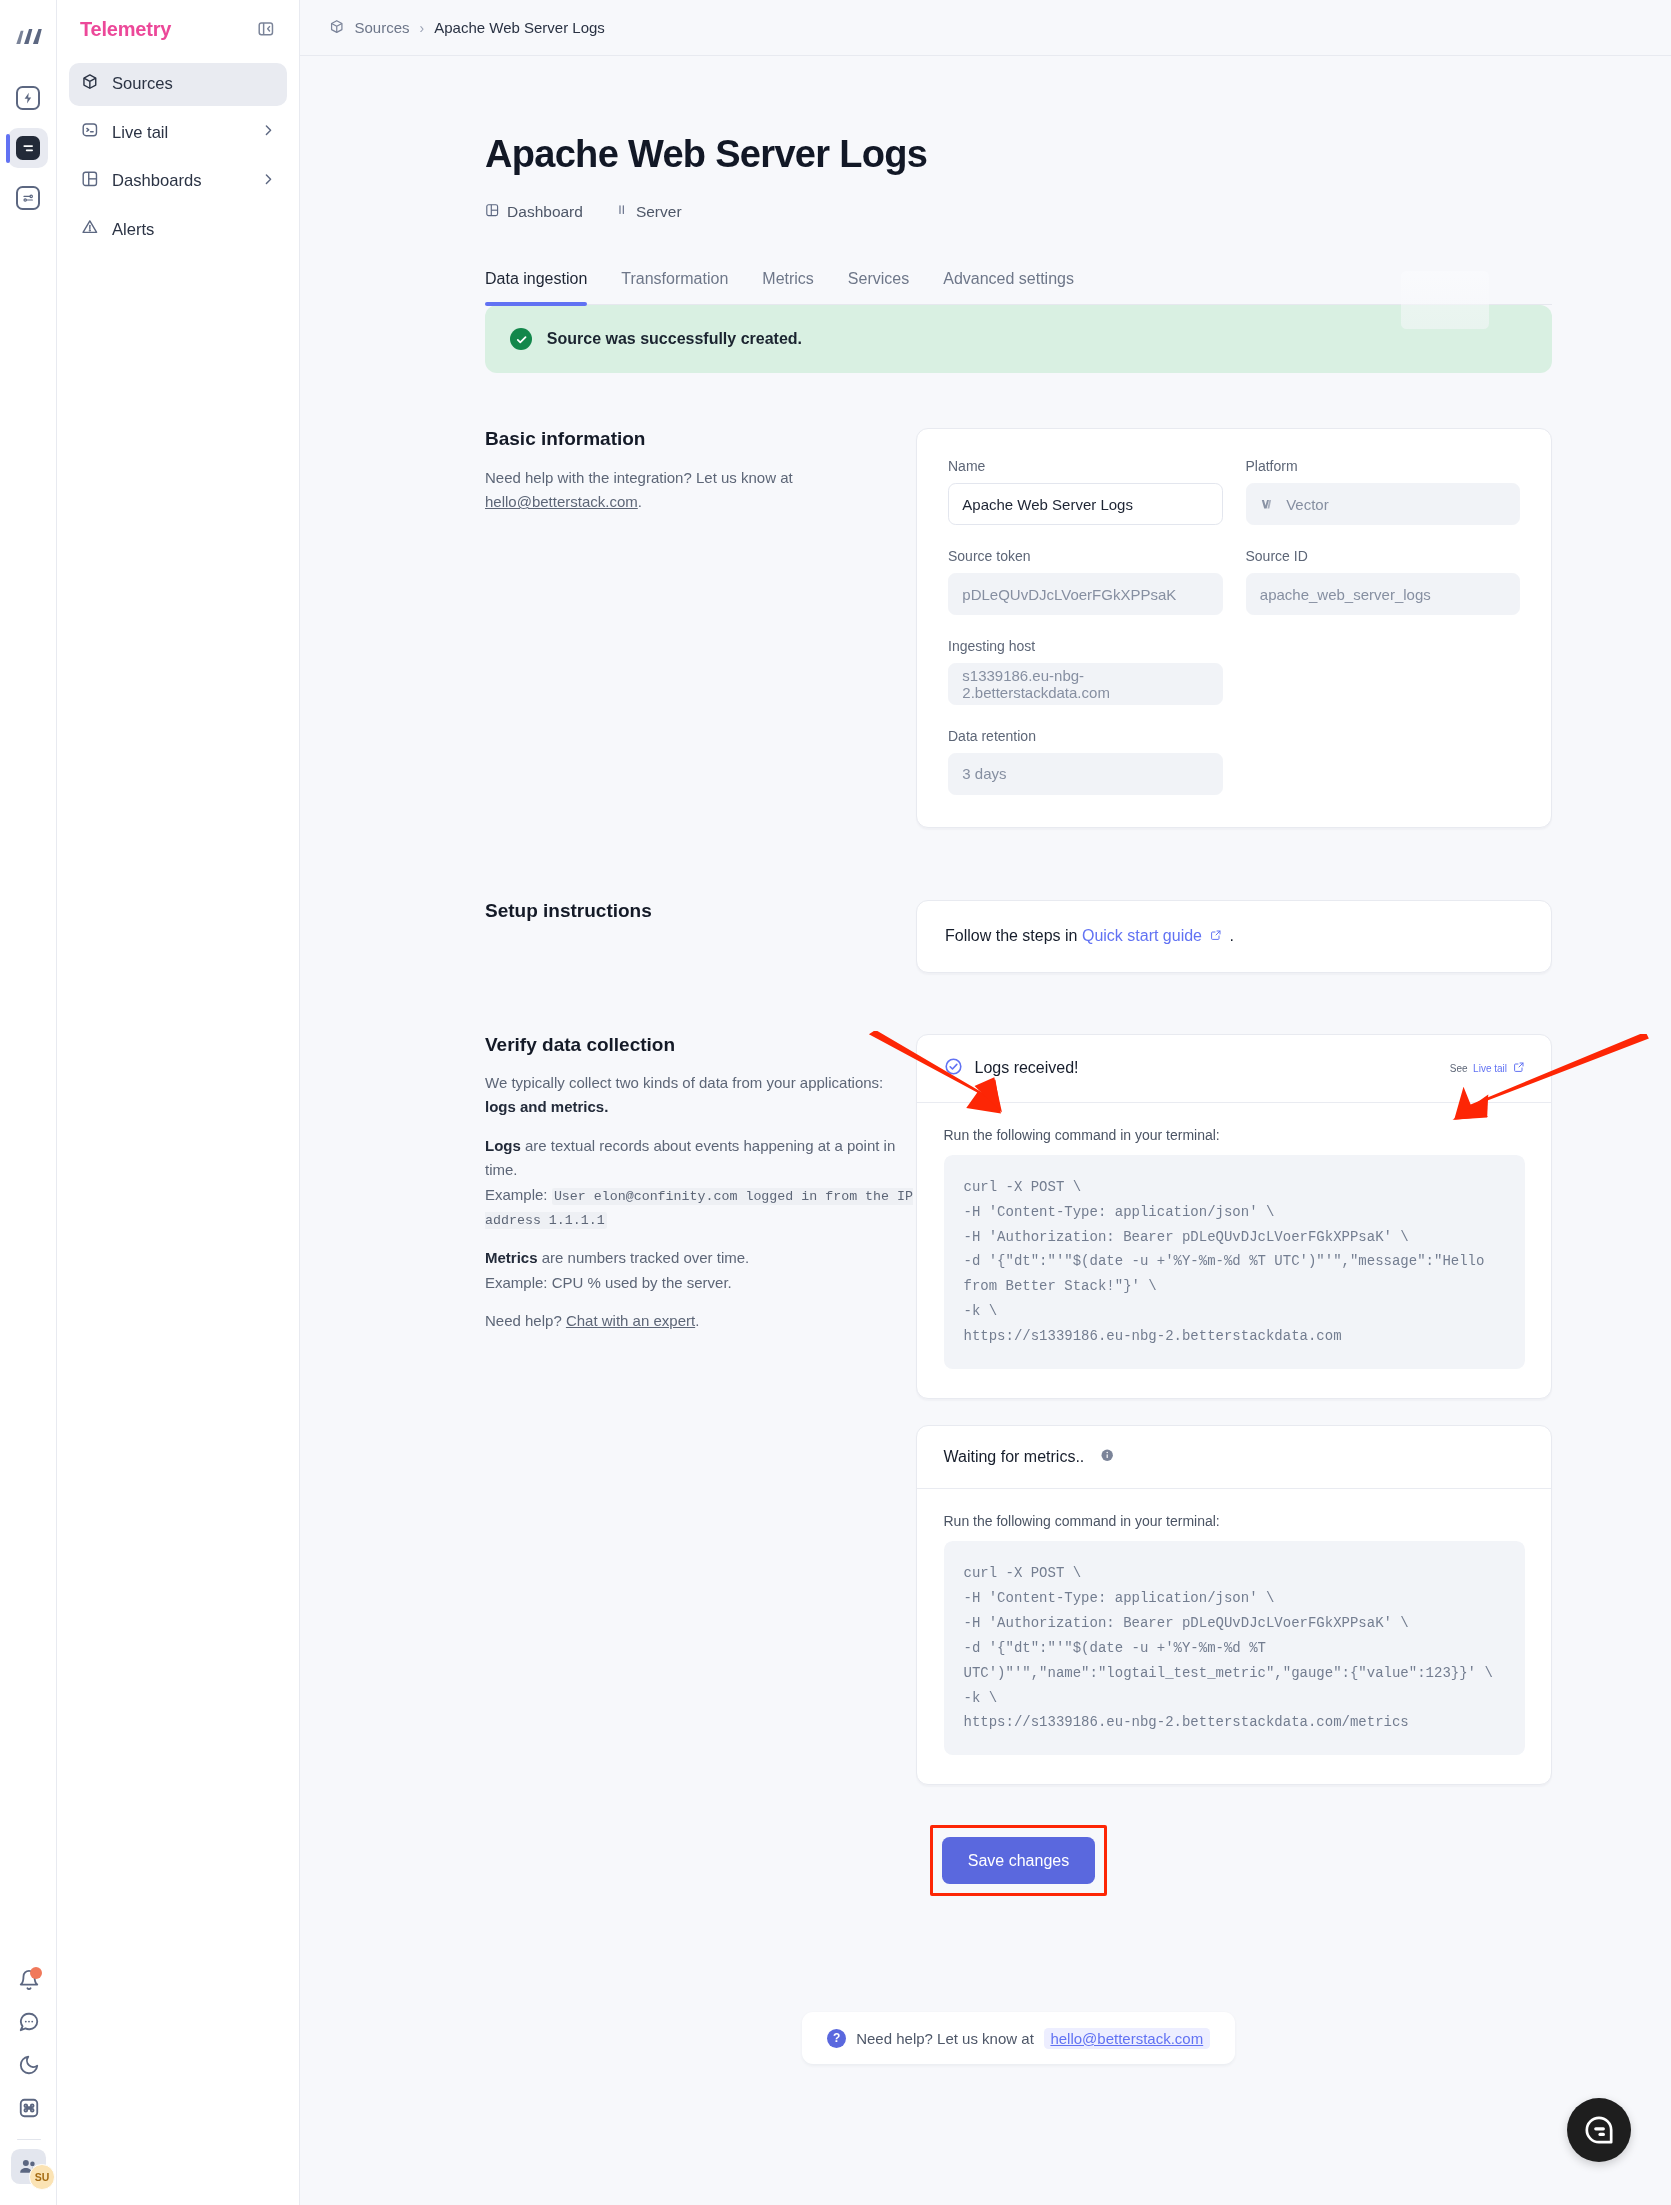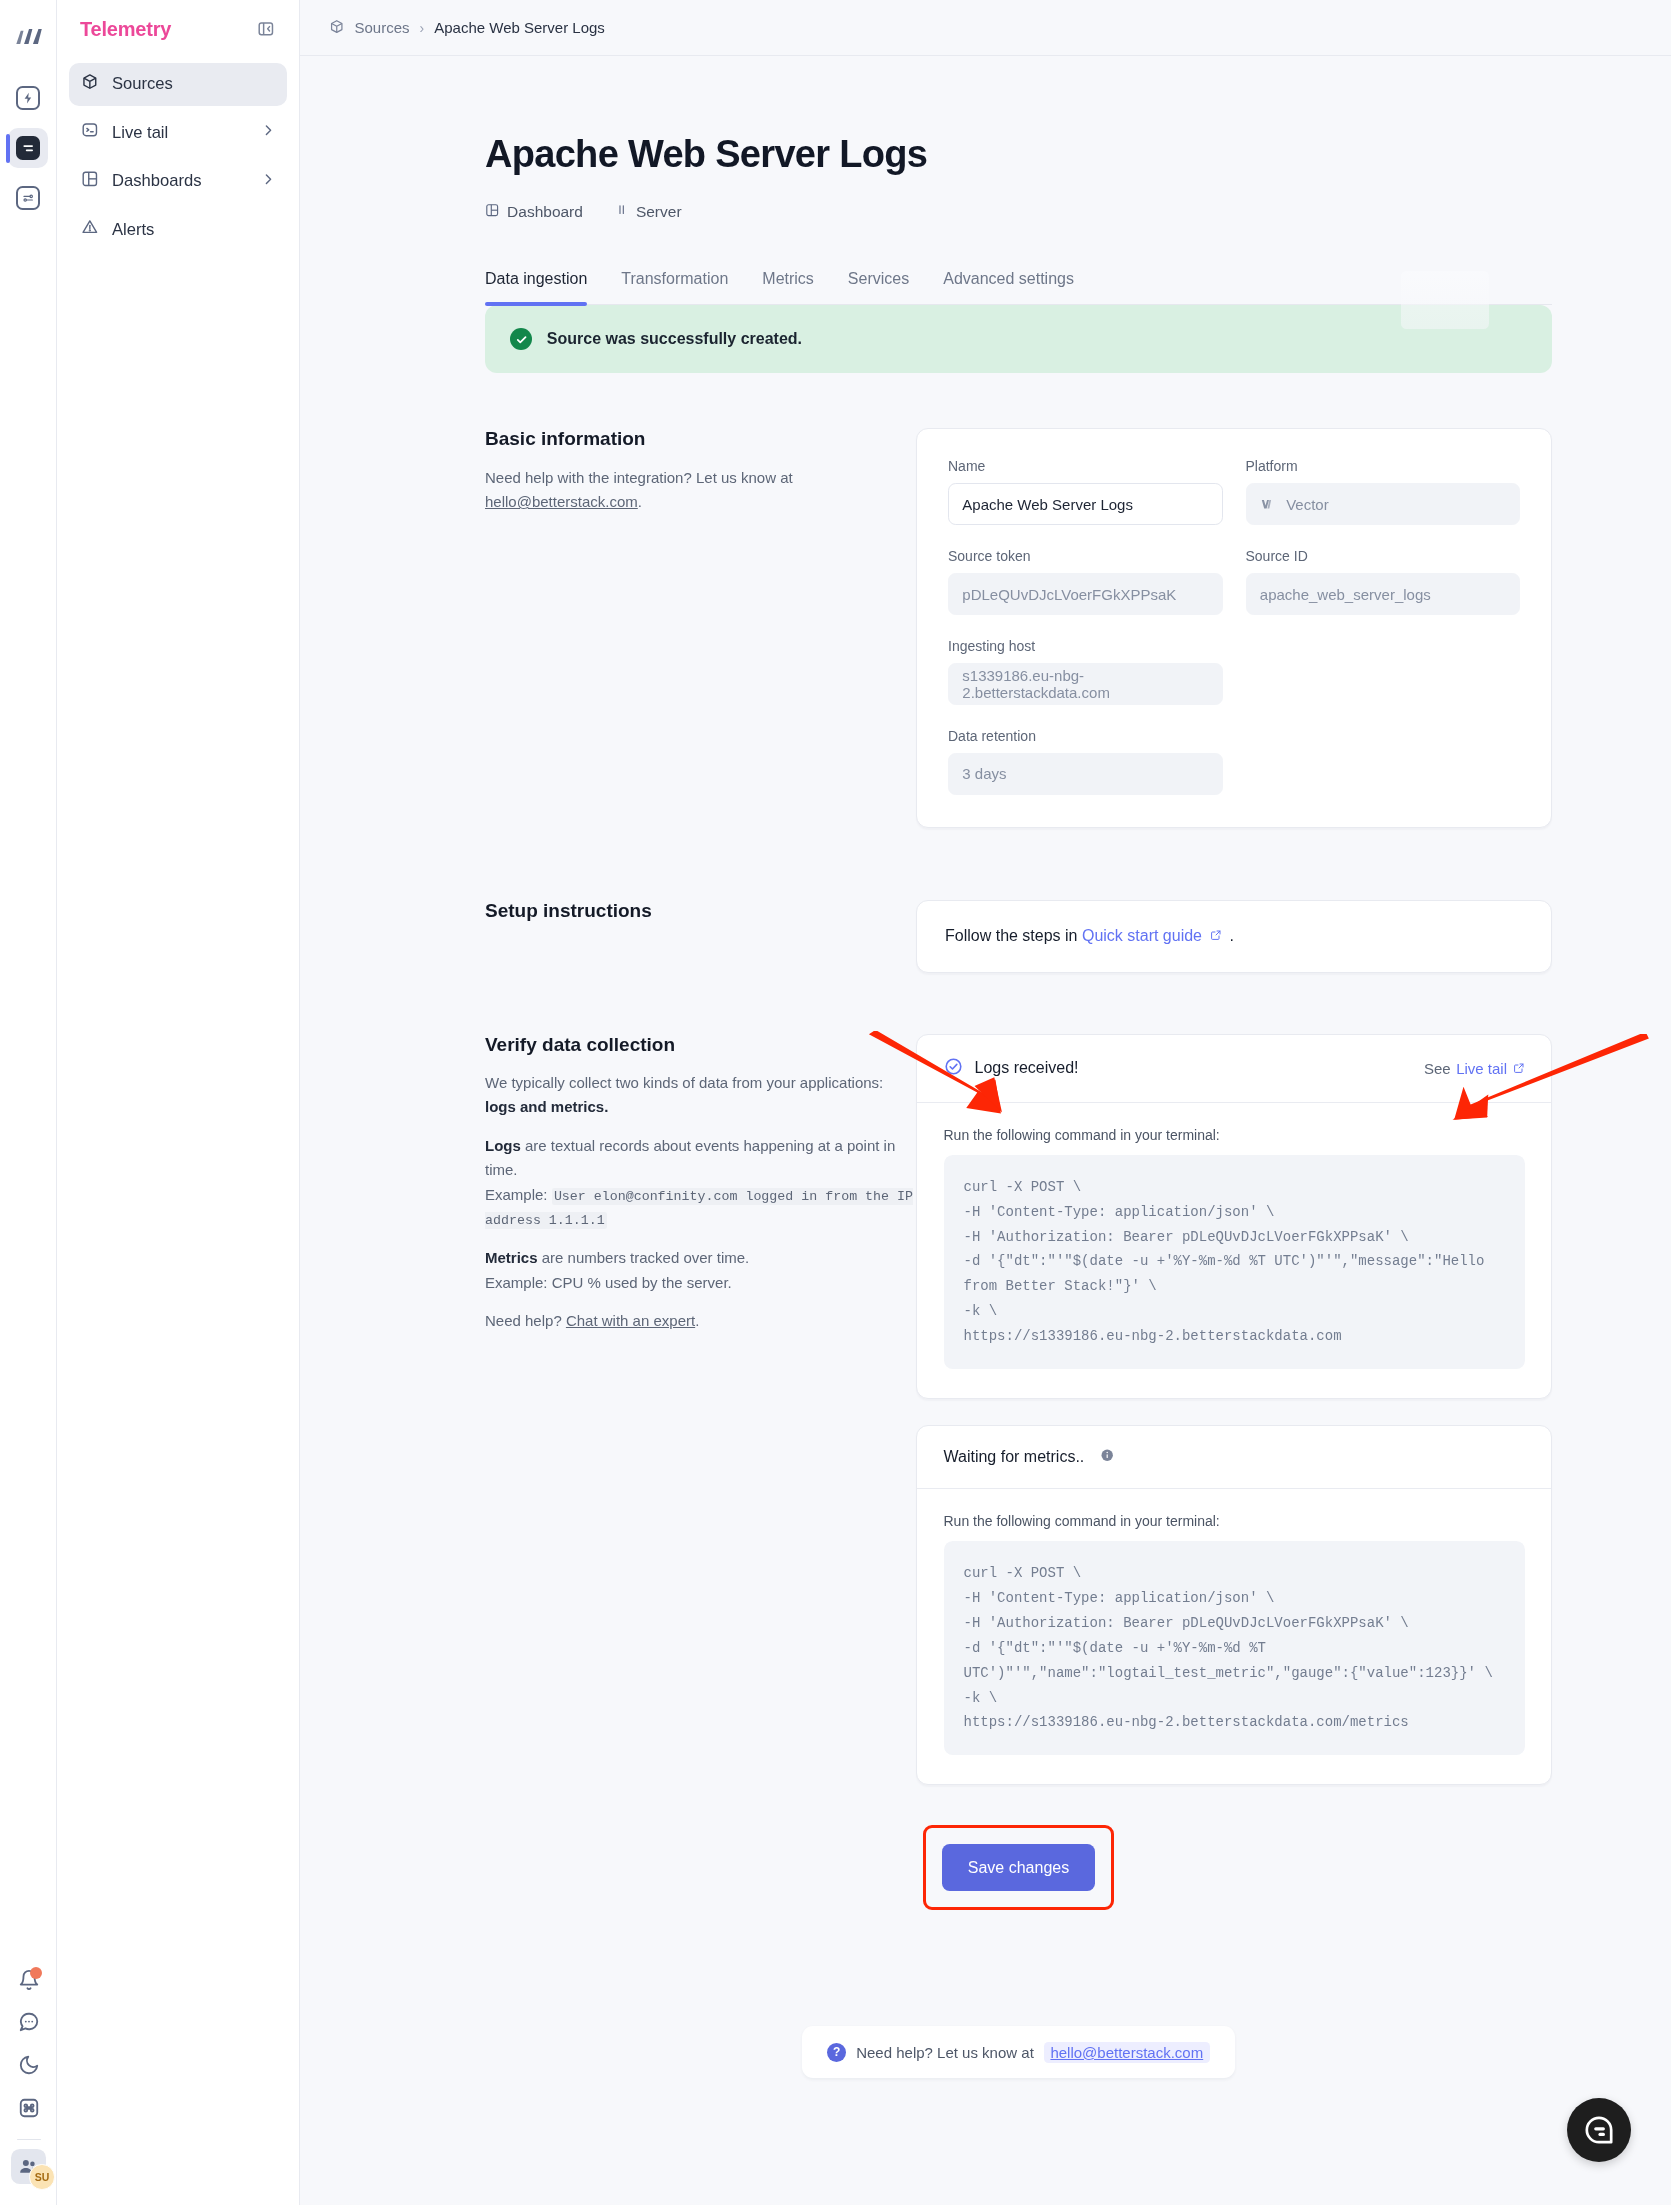--- a/index.html
+++ b/index.html
@@ -143,35 +143,35 @@
     display:flex; align-items:center; padding: 0 13.3px; font-size:15px; color:#1d2433;
   }
   .fld-input.ro { background:#f1f3f7; border-color:#f1f3f7; color:#868fa1; }
   .fld-input .plat-icon { margin-right: 12px; display:flex; }
 
   .banner-row {
     display:flex; align-items:center; justify-content:space-between;
     padding: 22px 26.5px; font-size: 16px; color:#161d2b;
   }
   .banner-row .left { display:flex; align-items:center; gap: 12px; }
-  .banner-row .right { font-size:15px; color:#5d6677; display:flex; align-items:center; gap:5.5px;justify-content:center;}
+  .banner-row .right { font-size:10px; color:#5d6677; display:flex; align-items:center; gap:5.5px;justify-content:center;}
   .banner-row .right a { color:#6172f3; text-decoration:none; }
   .hr { height:1.1px; background:#e9ebf1; }
   .cmd-block { padding: 24px 26.5px 29px 26.5px; }
   .cmd-label { font-size: 14px; color:#4b soup; color:#4b5464; margin-bottom: 12px; font-weight:500;}
   .cmd-pre {
     background:#f2f4f8; border-radius: 8.8px; padding: 20px 20px;
     font-family:"Liberation Mono", monospace; font-size: 14px; line-height: 1.78;
     color:#737d90; white-space: pre-wrap; word-break: break-word;
   }
   .quick-card { padding: 26.5px 28px; font-size: 16px; color:#161d2b; }
   .quick-card a { color:#6172f3; text-decoration:none; }
 
   .save-wrap { display:flex; justify-content:center; margin-top: 40px; position:relative; }
-  .save-hl { border: 3.9px solid #fd2605; border-radius: 9px; padding: 16px; }
+  .save-hl { border: 3.9px solid #fd2605; border-radius: 2px; padding: 9px; }
   .save-btn {
     background:#5a68de; color:#fff; font-size:16px; font-weight:500;
     padding: 14.4px 25.4px; border-radius: 7.7px; border:none;
   }
 
   .footer-help {
     margin-top: 116px; display:flex; justify-content:center;
   }
   .help-pill {
     background:#fff; border-radius: 11px; padding: 15.5px 25.4px;

